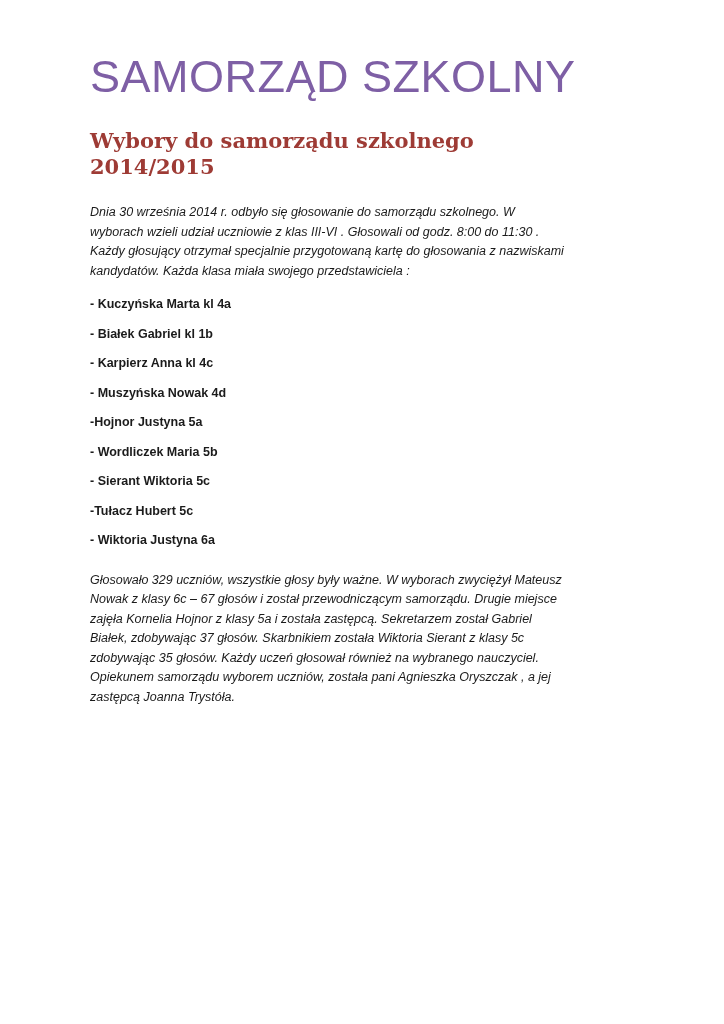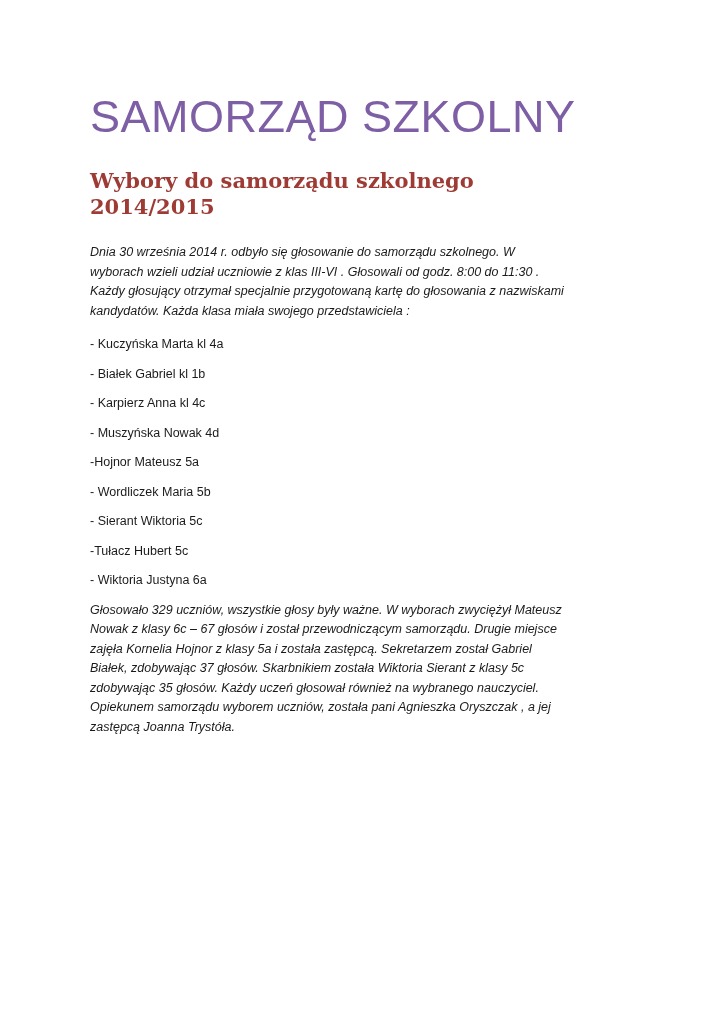--- a/index.html
+++ b/index.html
@@ -6,21 +6,21 @@
       margin: 0;
       padding: 0;
       background: #ffffff;
     }
     .page {
       position: relative;
       width: 652px;
       height: 1024px;
       box-sizing: border-box;
       background: #ffffff;
-      padding: 92px 88px 0 90px;
+      padding: 52px 88px 0 90px;
       overflow: hidden;
       font-family: "Liberation Sans", sans-serif;
     }
     .doc-title {
       font-family: "Liberation Sans", sans-serif;
       font-weight: 400;
       font-size: 45px;
       line-height: 50px;
       color: #7e5fa5;
       margin: 0 0 26px 0;
@@ -39,21 +39,22 @@
       font-family: "Liberation Sans", sans-serif;
       font-size: 12.5px;
       line-height: 19.5px;
       color: #1b1b1b;
     }
     p.para {
       margin: 0 0 14px 0;
       font-style: italic;
     }
     .candidate-list {
-      margin: 2px 0 10px 0;
+      margin: 2px 0 20px 0;
+      font-weight: bold;
     }
     .candidate {
       margin: 0 0 10px 0;
     }
     .results {
       margin-top: 6px;
     }
   </style>
 </head>
 <body>
@@ -64,21 +65,21 @@
 
   <h2 class="doc-heading">Wybory do samorządu szkolnego 2014/2015</h2>
 
   <p class="body-text para">Dnia 30 września 2014 r. odbyło się głosowanie do samorządu szkolnego. W wyborach wzieli udział uczniowie z klas III-VI . Głosowali od godz. 8:00 do 11:30 . Każdy głosujący otrzymał specjalnie przygotowaną kartę do głosowania z nazwiskami kandydatów. Każda klasa miała swojego przedstawiciela :</p>
 
   <div class="candidate-list body-text">
     <div class="candidate">- Kuczyńska Marta kl 4a</div>
     <div class="candidate">- Białek Gabriel kl 1b</div>
     <div class="candidate">- Karpierz Anna kl 4c</div>
     <div class="candidate">- Muszyńska Nowak 4d</div>
-    <div class="candidate">-Hojnor Mateusz 5a</div>
+    <div class="candidate">-Hojnor Justyna 5a</div>
     <div class="candidate">- Wordliczek Maria 5b</div>
     <div class="candidate">- Sierant Wiktoria 5c</div>
     <div class="candidate">-Tułacz Hubert 5c</div>
     <div class="candidate">- Wiktoria Justyna 6a</div>
   </div>
 
   <p class="body-text para results">Głosowało 329 uczniów, wszystkie głosy były ważne. W wyborach zwyciężył Mateusz Nowak z klasy 6c – 67 głosów i został przewodniczącym samorządu. Drugie miejsce zajęła Kornelia Hojnor z klasy 5a i została zastępcą. Sekretarzem został Gabriel Białek, zdobywając 37 głosów. Skarbnikiem została Wiktoria Sierant z klasy 5c zdobywając 35 głosów. Każdy uczeń głosował również na wybranego nauczyciel. Opiekunem samorządu wyborem uczniów, została pani Agnieszka Oryszczak , a jej zastępcą Joanna Trystóła.</p>
 
 </div>
 

